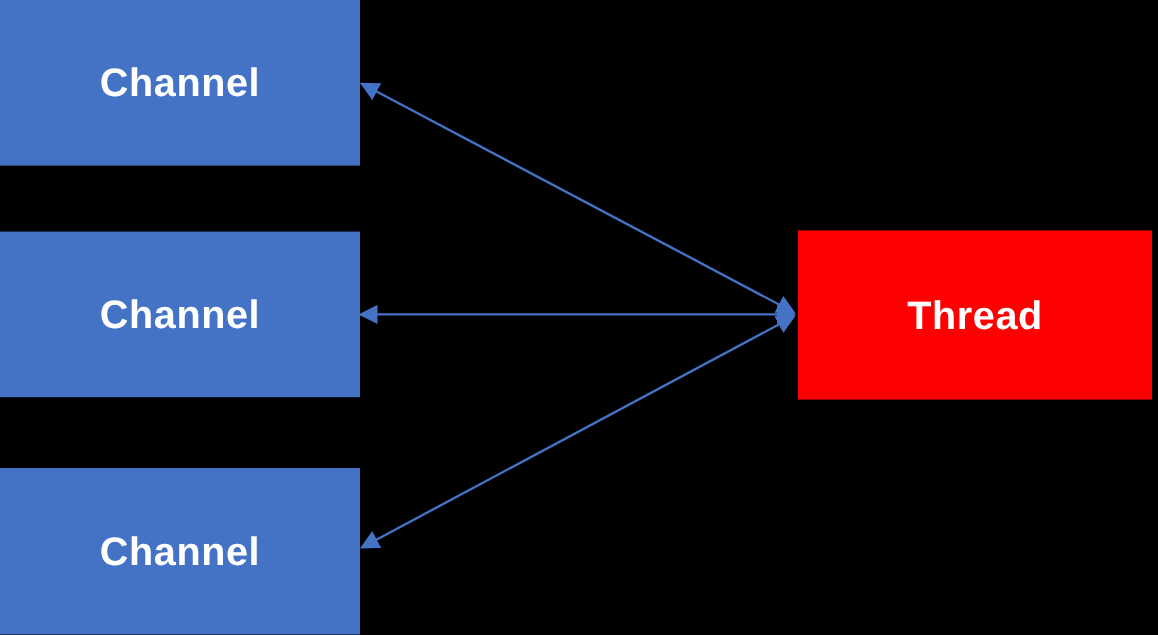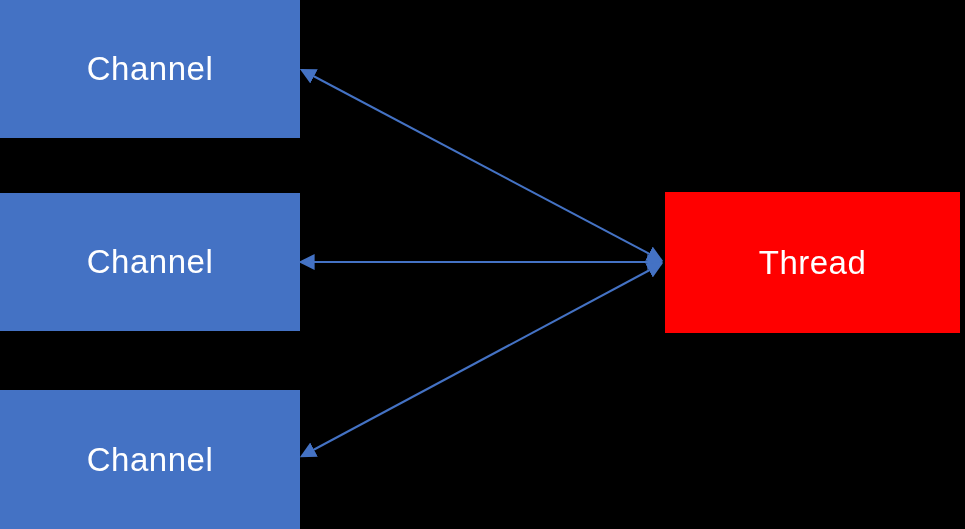--- a/index.html
+++ b/index.html
@@ -17,21 +17,21 @@
   }
   .box {
     position: absolute;
     display: flex;
     align-items: center;
     justify-content: center;
   }
   .box .label {
     color: var(--label-text, #fff);
     font-size: 33px;
-    font-weight: 400;
+    font-weight: 700;
     letter-spacing: 0.5px;
     user-select: none;
   }
   .channel {
     left: 0;
     width: 300px;
     height: 138px;
     background: var(--channel-fill, #4472C4);
   }
   #channel-1 { top: 0; }

